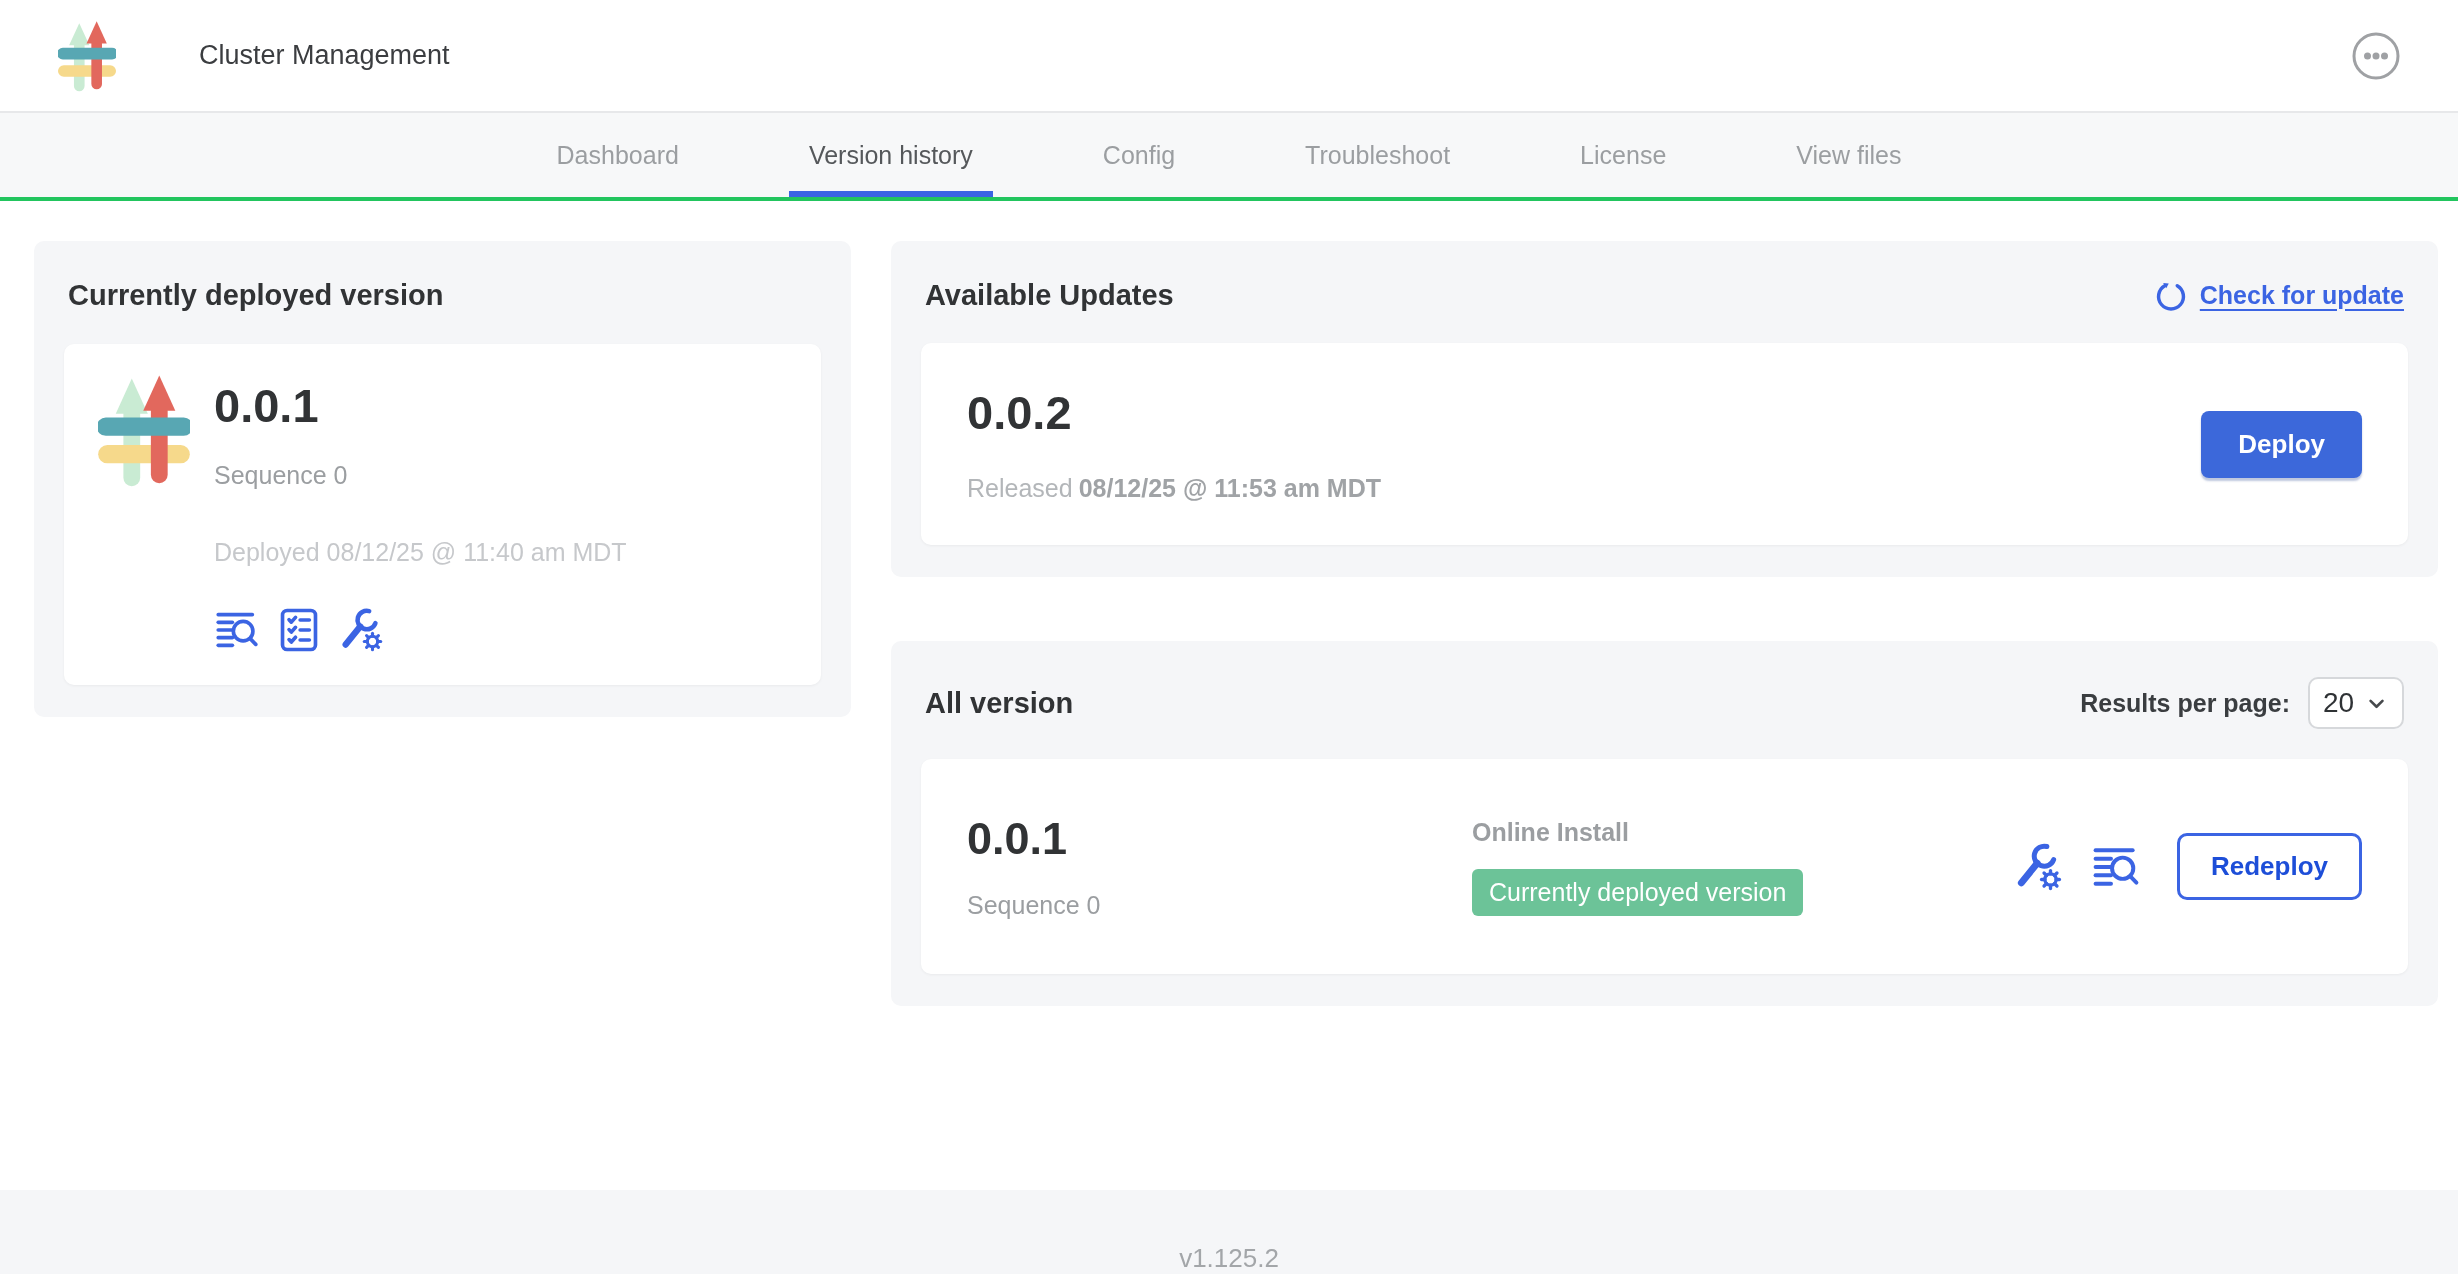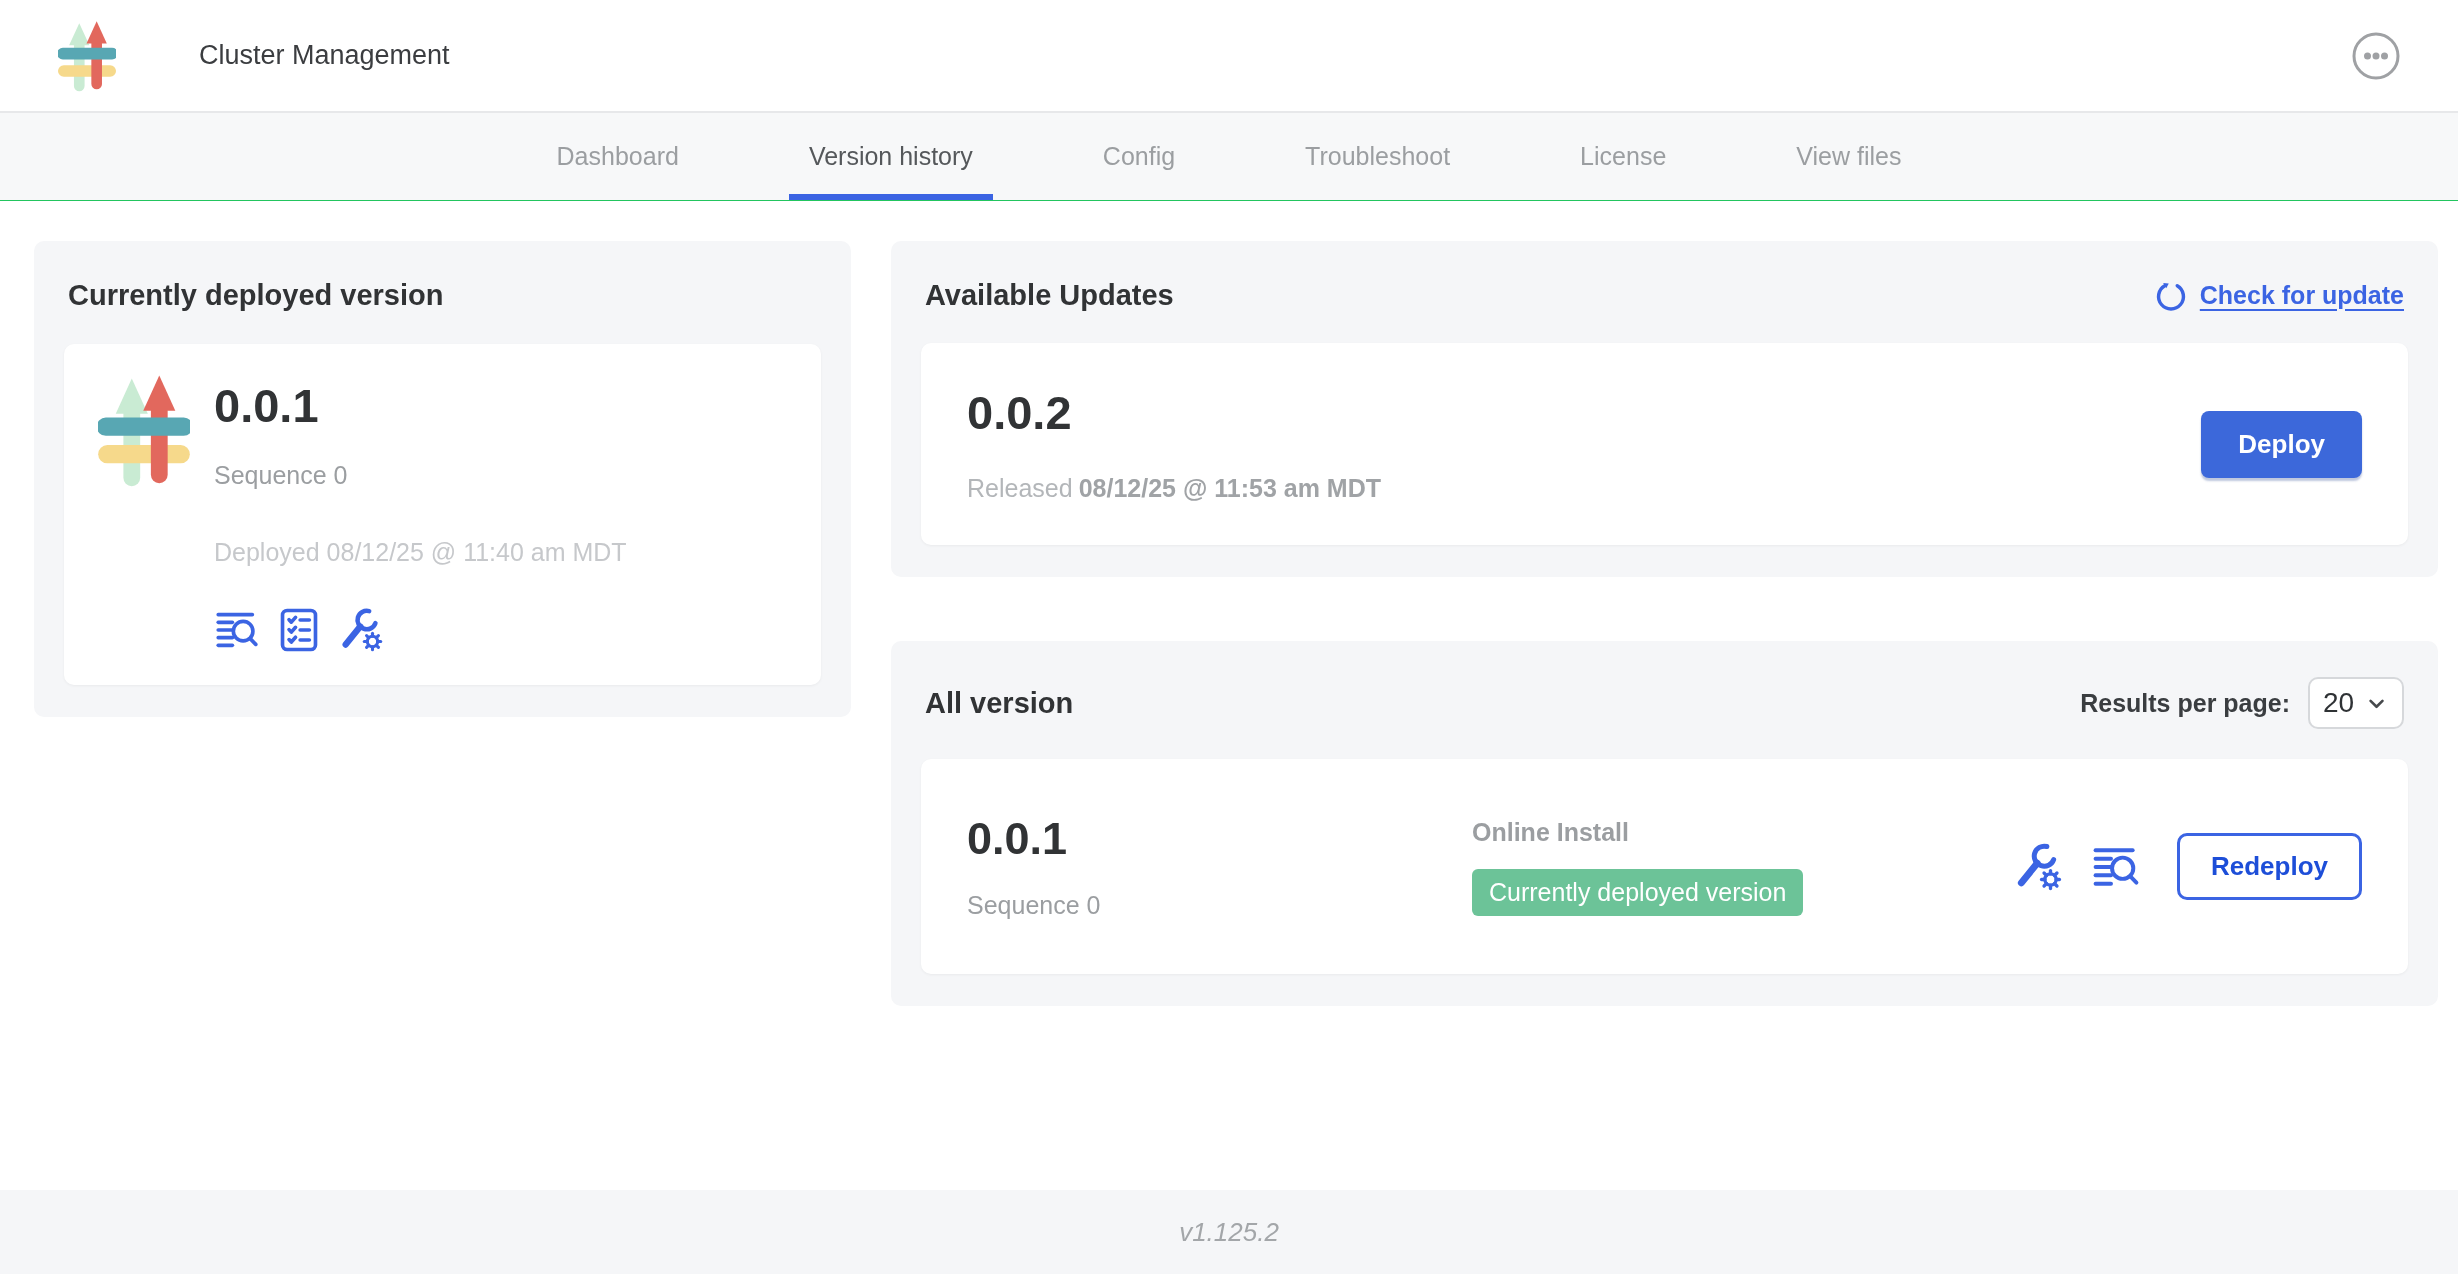--- a/index.html
+++ b/index.html
@@ -22,21 +22,21 @@
     color:#3b3d40; cursor:pointer; border-bottom:6px solid transparent; padding-top:6px;
   }
   .htab.active { border-bottom-color:#3b64e3; }
   .ellipsis-btn {
     position:absolute; right:56px; top:30px; width:52px; height:52px;
     background:none; border:none; cursor:pointer; padding:0;
   }
 
   
   .subnav {
-    height:88px; background:#f7f8f9; border-bottom:1px solid #22c55e;
+    height:88px; background:#f7f8f9; border-bottom:4px solid #22c55e;
     display:flex; justify-content:center; gap:90px; flex:0 0 auto;
   }
   .stab {
     display:flex; align-items:center; padding:6px 20px 0 20px; font-size:25px;
     color:#9b9ea1; cursor:pointer; border-bottom:6px solid transparent;
   }
   .stab.active { color:#55585b; border-bottom-color:#3b64e3; }
 
   
   main { flex:1 1 auto; background:#fff; overflow:hidden; }
@@ -93,22 +93,22 @@
   }
   .vr-right { display:flex; align-items:center; gap:28px; flex:0 0 auto; }
   .btn-outline {
     background:#fff; color:#1d4ed8; border:3px solid #3b64e3; border-radius:10px;
     font-family:inherit; font-size:26px; font-weight:700; padding:15px 31px; cursor:pointer; margin-left:8px;
   }
 
   
   footer {
     flex:0 0 auto; height:84px; background:#f5f6f8;
-    display:flex; align-items:center; justify-content:center;
-    font-size:26px; color:#a3a6a9;font-style:italic;
+    display:flex; align-items:flex-end; justify-content:center;
+    font-size:26px; color:#a3a6a9;
   }
 
   .blue-stroke { stroke:#3b64e3; fill:none; stroke-linecap:round; stroke-linejoin:round; }
 </style>
 </head>
 <body>
 
 <header class="header">
   <div class="logo-sm">
     <svg width="58" height="72" viewBox="0 0 60 74">

